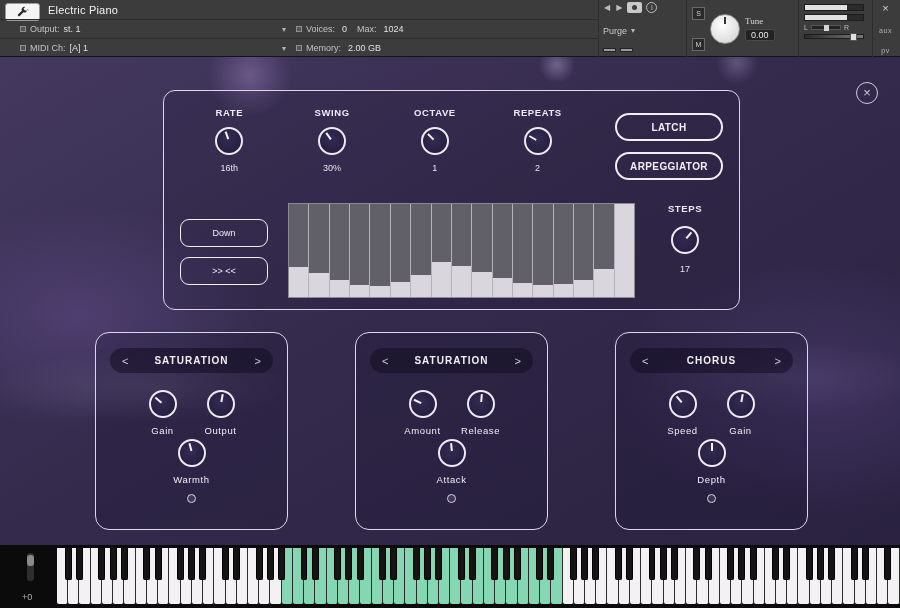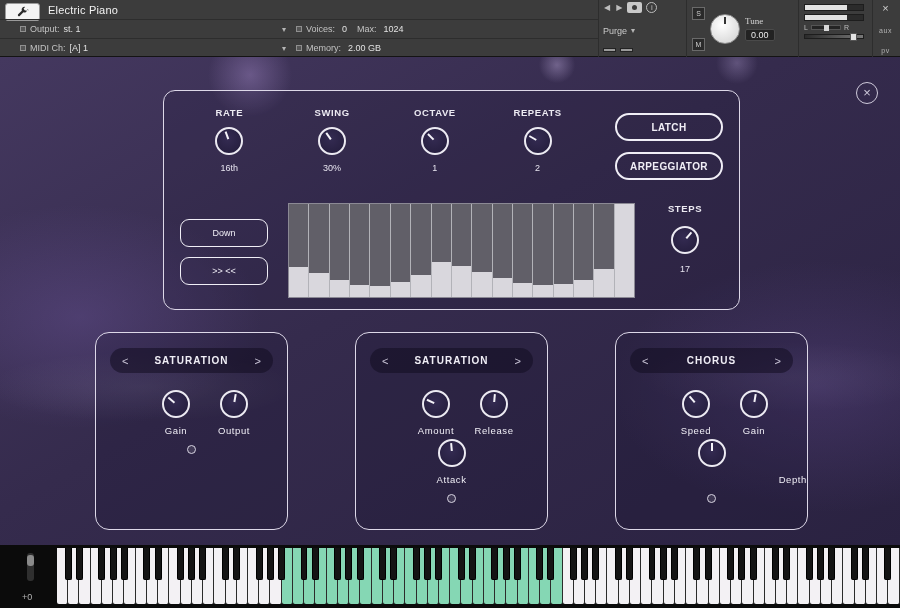--- a/index.html
+++ b/index.html
@@ -85,21 +85,21 @@
   .step-fill{position:absolute;bottom:0;left:0;right:0;background:#d9d7dd;}
   .steps-col{width:84px;display:flex;flex-direction:column;align-items:center;padding-top:8px;}
   .steps-col .knob{margin:12px auto 10px;}
 
   
   .fx-row{position:absolute;left:95px;top:275px;width:713px;display:flex;justify-content:space-between;}
   .fx{width:193px;height:198px;border:1.5px solid #ddd8e8;border-radius:14px;background:rgba(25,19,44,.22);color:#f0eef6;}
   .fx-head{margin:15px 14px 0;height:25px;border-radius:13px;background:rgba(18,13,33,.55);display:flex;align-items:center;justify-content:space-between;padding:0 12px;}
   .chev{font-size:11px;color:#cdc8da;background:none;border:none;cursor:pointer;font-family:inherit;}
   .fx-name{font-size:10px;font-weight:bold;letter-spacing:1px;}
-  .fx-knobs{display:flex;justify-content:flex-end;padding:0 24px;margin-top:17px;}
+  .fx-knobs{display:flex;justify-content:center;padding:0 24px;margin-top:17px;}
   .fx-kg{width:58px;text-align:center;}
   .fx-kg .knob{margin:0 auto 7px;}
   .fx-kg .k-label{font-weight:normal;font-size:9.5px;}
   .fx-mid{text-align:center;margin-top:3px;}
   .fx-led{width:9px;height:9px;border:1.5px solid #d8d4e2;border-radius:50%;margin:9px auto 0;background:rgba(255,255,255,.10);cursor:pointer;}
 
   
   .kbd{position:absolute;left:0;top:545px;width:900px;height:63px;background:#0b0b0b;display:flex;}
   .kbd-left{width:57px;position:relative;flex:none;}
   .kbd-scroll{position:absolute;left:27px;top:8px;width:7px;height:28px;background:#2f2f2f;border-radius:3px;cursor:pointer;}
@@ -334,20 +334,26 @@
               </div>
             <div class="k-label">Gain</div>
           </div>
           <div class="fx-kg">
             <div class="knob">
                 <div class="pointer" style="transform: rotate(10deg);"></div>
               </div>
             <div class="k-label">Output</div>
           </div>
         </div>
+        <div class="fx-mid">
+          <div class="knob" style="margin:0 auto 7px;">
+              <div class="pointer" style="transform: rotate(-15deg);"></div>
+            </div>
+          <div class="k-label" style="font-weight:normal;">Warmth</div>
+        </div>
         <div class="fx-led"></div>
       </section>
 
       <section class="fx">
         <div class="fx-head">
           <button class="chev">&lt;</button>
           <span class="fx-name">SATURATION</span>
           <button class="chev">&gt;</button>
         </div>
         <div class="fx-knobs">
@@ -390,21 +396,21 @@
             <div class="knob">
                 <div class="pointer" style="transform: rotate(10deg);"></div>
               </div>
             <div class="k-label">Gain</div>
           </div>
         </div>
         <div class="fx-mid">
           <div class="knob" style="margin:0 auto 7px;">
               <div class="pointer" style="transform: rotate(0deg);"></div>
             </div>
-          <div class="k-label" style="font-weight:normal;text-align:right;">Depth</div>
+          <div class="k-label" style="font-weight:normal;">Depth</div>
         </div>
         <div class="fx-led"></div>
       </section>
     </div>
   </div>
 
   <div class="kbd">
     <div class="kbd-left">
       <div class="kbd-scroll">
           <div class="kbd-scroll-handle"></div>

